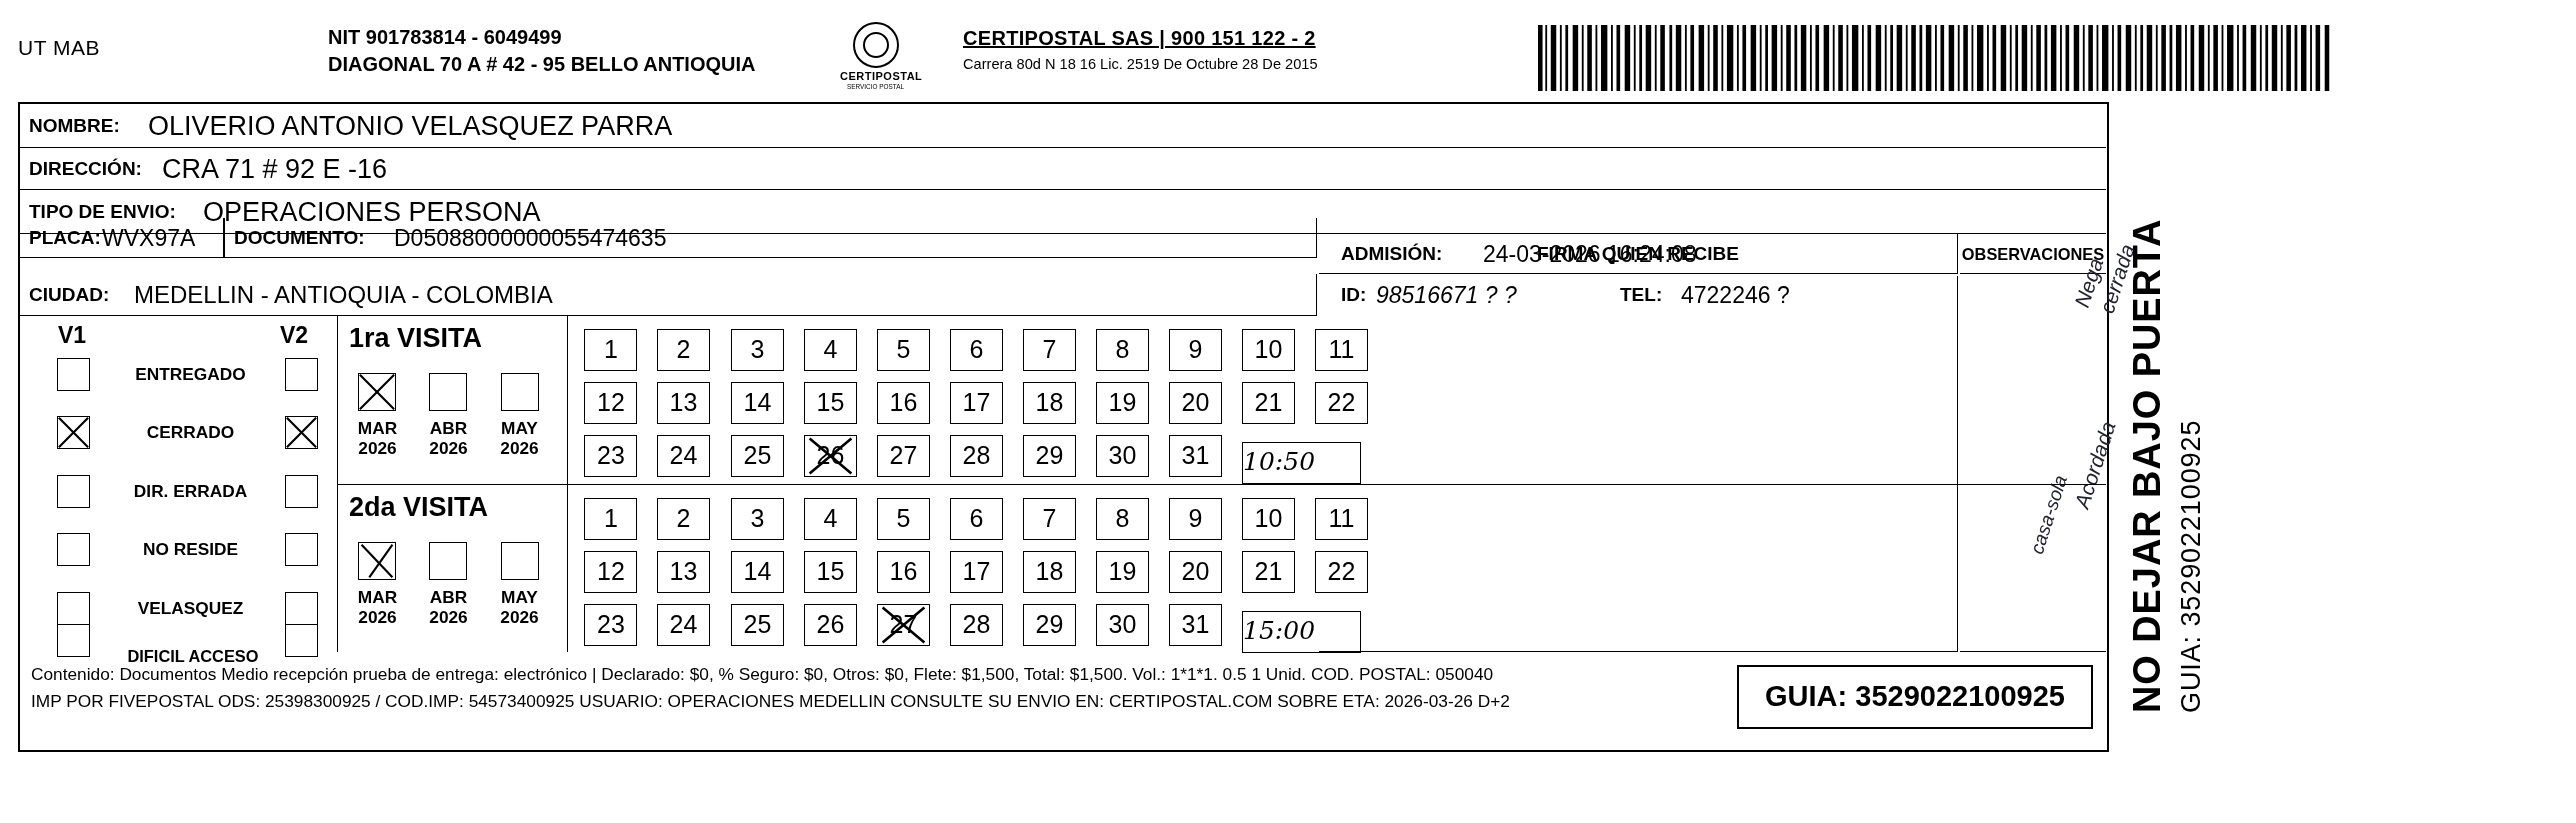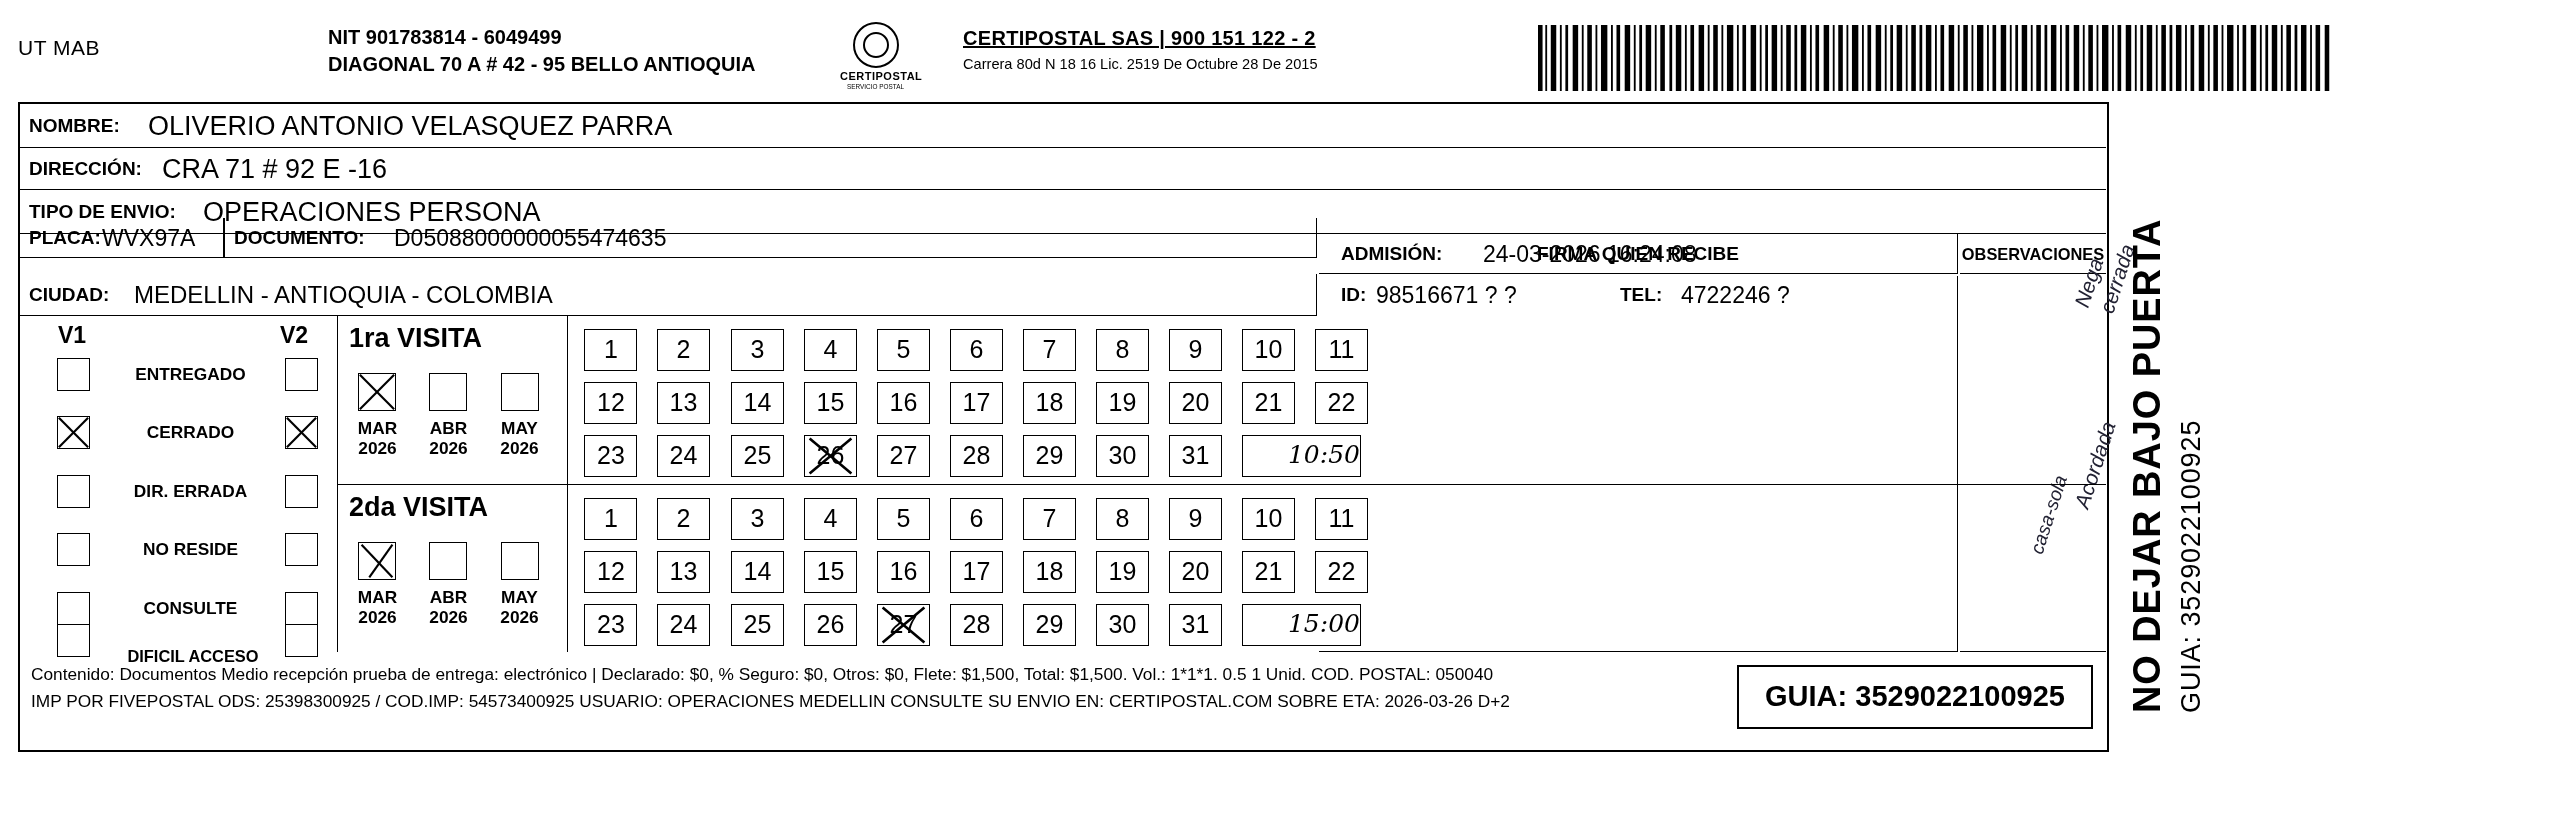--- a/index.html
+++ b/index.html
@@ -67,21 +67,21 @@
   .vb-title{position:absolute;left:11px;top:7.3px;font-size:27px;font-weight:bold;}
   .mchk{position:absolute;top:57px;width:38px;height:38px;border:1.8px solid #000;box-sizing:border-box;}
   .mchk.m1{left:20px;} .mchk.m2{left:91px;} .mchk.m3{left:163px;}
   .mlab{position:absolute;top:102px;width:55px;text-align:center;font-size:17.3px;font-weight:bold;line-height:20px;}
   .mlab.l1{left:12px;} .mlab.l2{left:83px;} .mlab.l3{left:154px;}
 
   .daysarea{position:absolute;left:548px;top:0;width:1538px;height:336px;}
   .dayblock{position:absolute;left:0;width:1538px;height:168px;}
   .dayblock.d2{top:168px;border-top:1.8px solid #000;box-sizing:border-box;}
   .daybox{position:absolute;width:53px;height:42px;border:1.8px solid #000;box-sizing:border-box;text-align:center;font-size:25px;line-height:38px;}
-  .timebox{position:absolute;width:119px;height:42px;border:1.8px solid #000;box-sizing:border-box;text-align:right;font-size:25px;line-height:38px;}
+  .timebox{position:absolute;width:119px;height:42px;border:1.8px solid #000;box-sizing:border-box;text-align:left;font-size:25px;line-height:38px;margin-top:7px;}
 
   
   .footer{position:absolute;left:0;top:548px;width:2086px;height:97px;}
   .foot-text{position:absolute;left:11px;top:9px;width:1689px;font-size:17.3px;line-height:27px;}
   .guia-box{position:absolute;left:1717px;top:12.8px;width:356px;height:64px;border:2.7px solid #000;box-sizing:border-box;font-size:29px;font-weight:bold;text-align:center;line-height:58px;}
 
   
   .side{position:absolute;left:2119px;top:110px;width:110px;height:621px;}
   .side .vtext{position:absolute;transform-origin:left top;transform:rotate(-90deg);white-space:nowrap;}
   .side .t1{left:7.3px;top:603px;font-size:38px;font-weight:bold;letter-spacing:0.9px;}
@@ -260,21 +260,21 @@
       <span class="cellpad" style="left:114px;font-size:24px;">MEDELLIN - ANTIOQUIA - COLOMBIA</span>
     </div>
 
     <div class="adm">
       <span class="cellpad lbl" style="left:22px;">ADMISIÓN:</span>
       <span class="cellpad" style="left:164px;font-size:23px;">24-03-2026 16:24:08</span>
     </div>
 
     <div class="idtel">
       <span class="cellpad lbl" style="left:22px;">ID:</span>
-      <span class="cellpad" style="left:57px;font-size:23px;">98516671 ? ?</span>
+      <span class="cellpad" style="left:57px;font-size:23px;font-style:italic;">98516671 ? ?</span>
       <span class="cellpad lbl" style="left:301px;">TEL:</span>
       <span class="cellpad" style="left:362px;font-size:23px;">4722246 ?</span>
     </div>
 
     <div class="firma-head">FIRMA QUIEN RECIBE</div>
     <div class="obs-head">OBSERVACIONES</div>
 
     <div class="firma-box"></div>
 
     <div class="obs-box">
@@ -319,21 +319,21 @@
         </div>
 
         <div class="checkrow" style="top:217px;">
           <div class="chk c1"></div>
           <div class="crlabel">NO RESIDE</div>
           <div class="chk c2"></div>
         </div>
 
         <div class="checkrow" style="top:276px;">
           <div class="chk c1"></div>
-          <div class="crlabel">CONSULTE</div>
+          <div class="crlabel">VELASQUEZ</div>
           <div class="chk c2"></div>
         </div>
 
         <div class="checkrow" style="top:334px;">
           <div class="chk c1" style="top:-25.6px;"></div>
           <div class="crlabel" style="top:-25.6px;width:192px;left:77px;font-size:16.4px;margin-top:16px;">DIFICIL ACCESO</div>
           <div class="chk c2" style="top:-25.6px;"></div>
         </div>
       </div>
 

